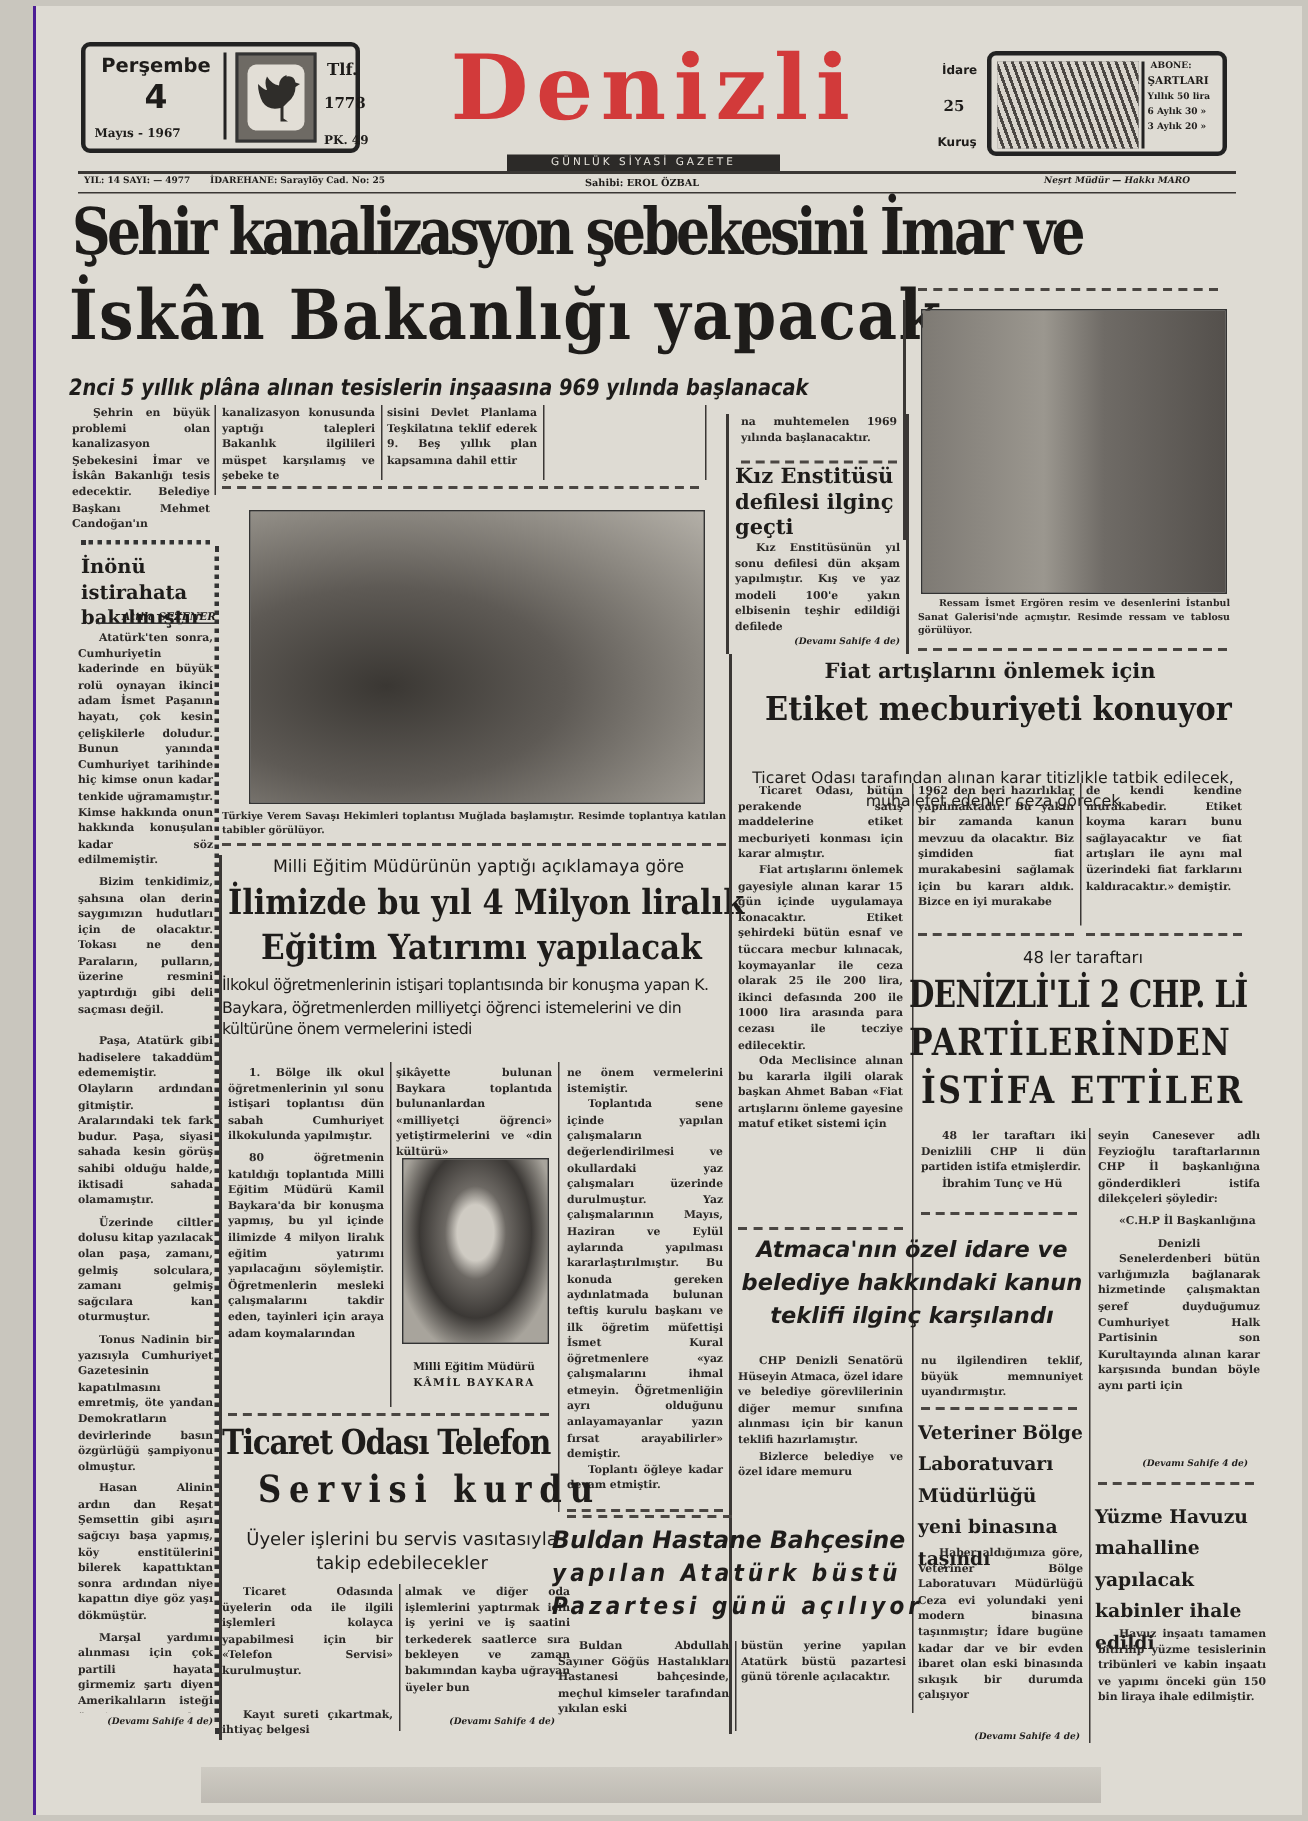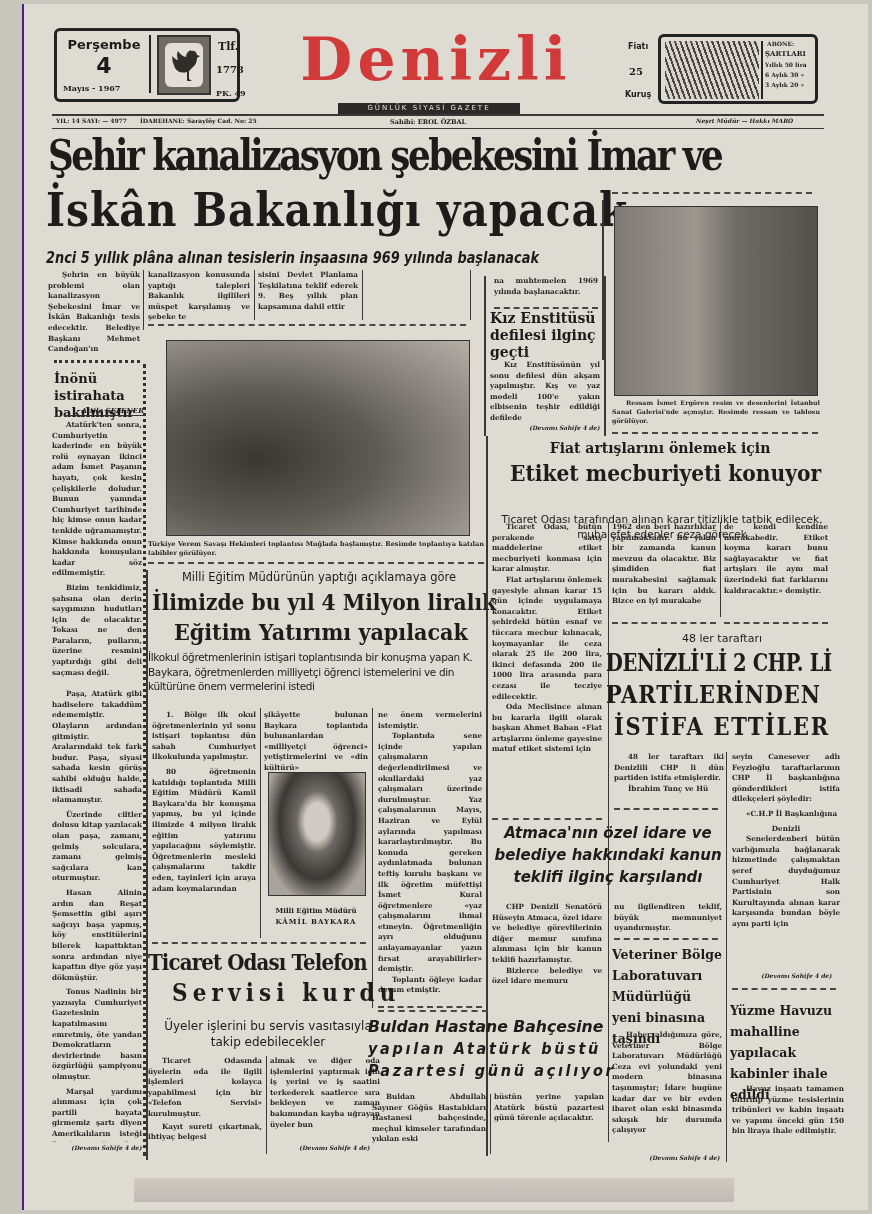--- a/index.html
+++ b/index.html
@@ -35,21 +35,21 @@
         </svg>
     </div>
   </div>
   <div class="abs serifb" style="left:194px;top:36px;font-size:11px;">Tlf.</div>
   <div class="abs serifb" style="left:192px;top:60px;font-size:10px;">1778</div>
   <div class="abs serifb" style="left:192px;top:84px;font-size:8px;">PK. 49</div>
 
   <div class="abs serifb" style="left:232px;top:22px;width:360px;text-align:center;font-size:60px;line-height:66px;color:#d23a3a;letter-spacing:5px;font-family:'DejaVu Serif',serif;">Denizli</div>
   <div class="abs sans" style="left:314px;top:99px;width:182px;height:11px;background:#2c2a28;color:#e6e3dc;font-size:7px;line-height:11px;text-align:center;letter-spacing:2px;">GÜNLÜK SİYASİ GAZETE</div>
 
-  <div class="abs sans" style="left:604px;top:38px;font-size:8px;font-weight:bold;">Fiatı</div>
+  <div class="abs sans" style="left:604px;top:38px;font-size:8px;font-weight:bold;">İdare</div>
   <div class="abs serifb" style="left:605px;top:62px;font-size:10px;">25</div>
   <div class="abs sans" style="left:601px;top:86px;font-size:8px;font-weight:bold;">Kuruş</div>
 
   <div class="abs" style="left:634px;top:30px;width:160px;height:70px;border:3px solid #222;border-radius:6px;overflow:hidden;">
     <div class="abs" style="left:4px;top:4px;width:94px;height:58px;background:repeating-linear-gradient(70deg,#d8d4cc 0 3px,#4a4642 3px 5px),#777;"></div>
     <div class="abs" style="left:100px;top:4px;width:2px;height:58px;background:#222;"></div>
     <div class="abs serifb" style="left:106px;top:3px;font-size:6px;">ABONE:</div>
     <div class="abs serifb" style="left:104px;top:12px;font-size:7px;">ŞARTLARI</div>
     <div class="abs serifb" style="left:104px;top:24px;font-size:6px;">Yıllık 50 lira</div>
     <div class="abs serifb" style="left:104px;top:34px;font-size:6px;">6 Aylık 30 »</div>
@@ -107,22 +107,22 @@
   <div class="abs cont" style="left:466px;top:420px;width:110px;">(Devamı Sahife 4 de)</div>
 
   <div class="abs" style="left:30px;top:356px;width:86px;height:4px;border-top:3px dotted #333;"></div>
   <div class="abs serifb" style="left:30px;top:366px;width:92px;font-size:13px;line-height:17px;">İnönü istirahata bakılmıştır</div>
   <div class="abs serifb" style="left:40px;top:402px;width:80px;text-align:right;font-size:7px;font-style:italic;border-bottom:1px solid #333;">Attila SEZENER</div>
   <div class="body abs" style="left:28px;top:416px;width:90px;height:722px;overflow:hidden;">
     <p>Atatürk'ten sonra, Cumhuriyetin kaderinde en büyük rolü oynayan ikinci adam İsmet Paşanın hayatı, çok kesin çelişkilerle doludur. Bunun yanında Cumhuriyet tarihinde hiç kimse onun kadar tenkide uğramamıştır. Kimse hakkında onun hakkında konuşulan kadar söz edilmemiştir.</p>
     <p style="margin-top:4px">Bizim tenkidimiz, şahsına olan derin saygımızın hudutları için de olacaktır. Tokası ne den Paraların, pulların, üzerine resmini yaptırdığı gibi deli saçması değil.</p>
     <p style="margin-top:11px">Paşa, Atatürk gibi hadiselere takaddüm edememiştir. Olayların ardından gitmiştir. Aralarındaki tek fark budur. Paşa, siyasi sahada kesin görüş sahibi olduğu halde, iktisadi sahada olamamıştır.</p>
     <p style="margin-top:4px">Üzerinde ciltler dolusu kitap yazılacak olan paşa, zamanı, gelmiş solculara, zamanı gelmiş sağcılara kan oturmuştur.</p>
+    <p style="margin-top:4px">Tonus Nadinin bir yazısıyla Cumhuriyet Gazetesinin kapatılmasını emretmiş, öte yandan Demokratların devirlerinde basın özgürlüğü şampiyonu olmuştur.</p>
     <p style="margin-top:4px">Hasan Alinin ardın dan Reşat Şemsettin gibi aşırı sağcıyı başa yapmış, köy enstitülerini bilerek kapattıktan sonra ardından niye kapattın diye göz yaşı dökmüştür.</p>
-    <p style="margin-top:4px">Tonus Nadinin bir yazısıyla Cumhuriyet Gazetesinin kapatılmasını emretmiş, öte yandan Demokratların devirlerinde basın özgürlüğü şampiyonu olmuştur.</p>
     <p style="margin-top:4px">Marşal yardımı alınması için çok partili hayata girmemiz şartı diyen Amerikalıların isteği üzerine Demokrat Partinin kurulmasına müsaade etmiş, öte yandan Demokrat Partiyi parmağında oynatmıştır.</p>
 
   </div>
   <div class="abs cont" style="left:28px;top:1140px;width:90px;">(Devamı Sahife 4 de)</div>
   <div class="abs" style="left:118px;top:360px;width:4px;height:792px;border-right:3px dotted #333;"></div>
 
   <div class="vline" style="left:122px;top:566px;height:590px;"></div>
   <div class="abs sans" style="left:130px;top:566px;width:330px;text-align:center;font-size:11.5px;">Milli Eğitim Müdürünün yaptığı açıklamaya göre</div>
   <div class="abs serifb cond" style="left:128px;top:584px;font-size:23px;line-height:28px;transform:scaleX(0.88);">İlimizde bu yıl 4 Milyon liralık</div>
   <div class="abs serifb cond" style="left:150px;top:614px;font-size:23px;line-height:28px;transform:scaleX(0.9);">Eğitim Yatırımı yapılacak</div>
@@ -145,21 +145,21 @@
     <p>Toplantı öğleye kadar devam etmiştir.</p>
   </div>
   <div class="dash" style="left:128px;top:938px;width:214px;"></div>
   <div class="dash" style="left:354px;top:1002px;width:104px;"></div>
 
   <div class="abs serifb cond" style="left:124px;top:944px;font-size:23px;line-height:28px;letter-spacing:-1px;transform:scaleX(0.86);">Ticaret Odası Telefon</div>
   <div class="abs serifb cond" style="left:148px;top:974px;font-size:25px;line-height:30px;letter-spacing:6px;transform:scaleX(0.86);">Servisi kurdu</div>
   <div class="abs sans" style="left:124px;top:1014px;width:240px;text-align:center;font-size:12px;line-height:16px;"><span>Üyeler işlerini bu servis vasıtasıyla takip edebilecekler</span></div>
   <div class="body abs" style="left:124px;top:1052px;width:114px;">
     <p>Ticaret Odasında üyelerin oda ile ilgili işlemleri kolayca yapabilmesi için bir «Telefon Servisi» kurulmuştur.</p>
-    <p style="margin-top:2px">Kayıt sureti çıkartmak, ihtiyaç belgesi</p>
+    <p style="margin-top:18px">Kayıt sureti çıkartmak, ihtiyaç belgesi</p>
   </div>
   <div class="vline" style="left:242px;top:1052px;height:98px;width:1px;"></div>
   <div class="body abs" style="left:246px;top:1052px;width:110px;">
       <p style="text-indent:0">almak ve diğer oda işlemlerini yaptırmak için iş yerini ve iş saatini terkederek saatlerce sıra bekleyen ve zaman bakımından kayba uğrayan üyeler bun</p>
     </div>
   <div class="abs cont" style="left:246px;top:1140px;width:100px;">(Devamı Sahife 4 de)</div>
 
   <div class="vline" style="left:462px;top:432px;height:720px;"></div>
   <div class="abs serifb" style="left:466px;top:436px;width:340px;text-align:center;font-size:14px;">Fiat artışlarını önlemek için</div>
   <div class="abs serifb cond" style="left:486px;top:455px;font-size:22px;line-height:28px;transform:scaleX(0.92);">Etiket mecburiyeti konuyor</div>

